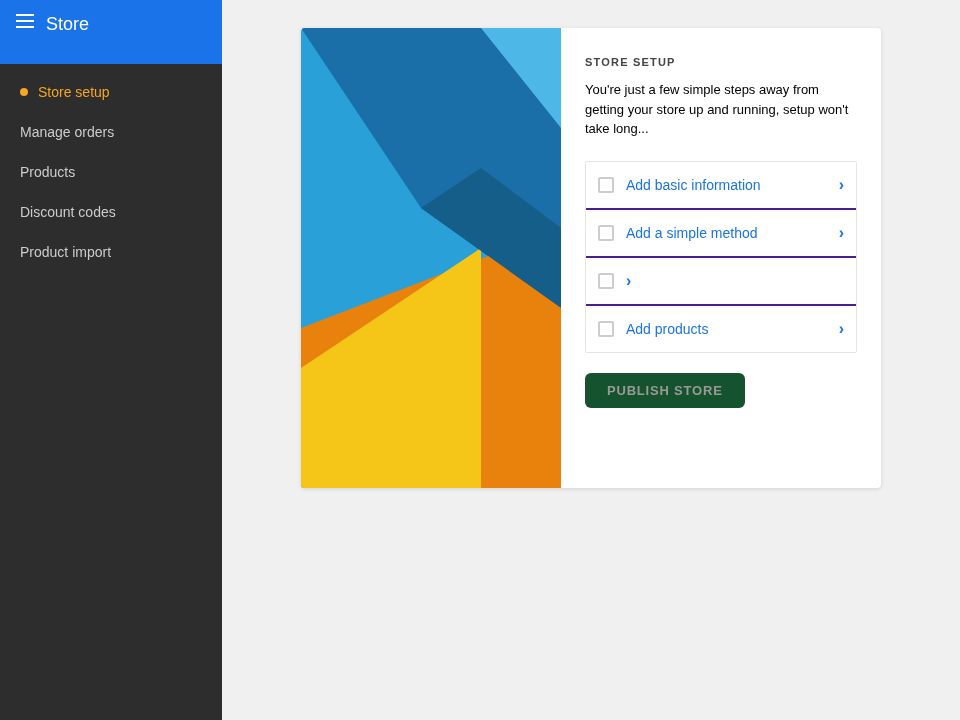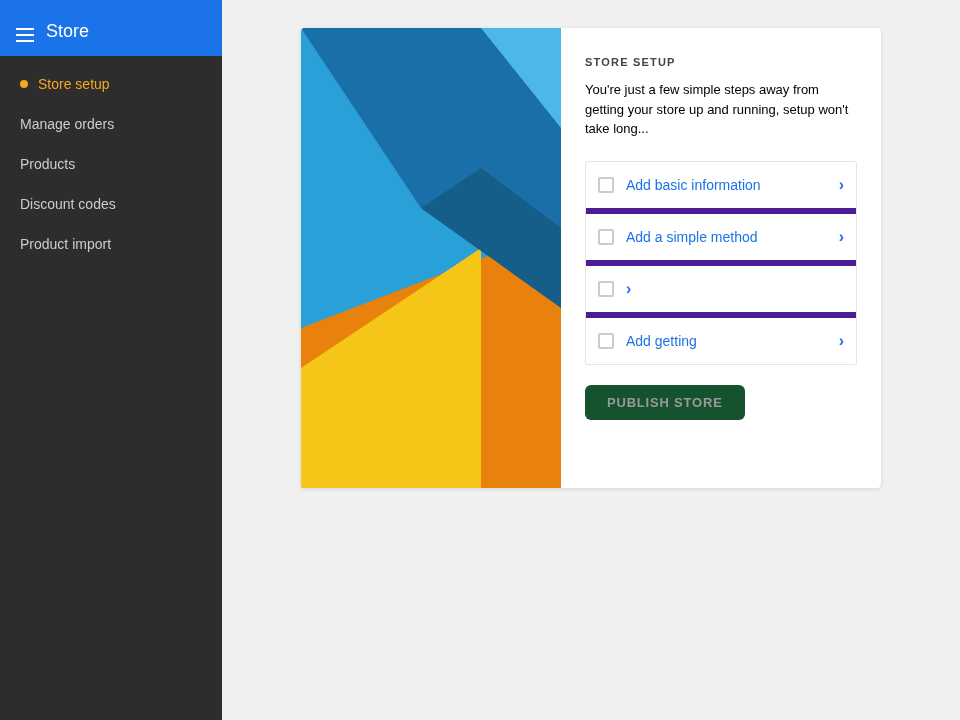--- a/index.html
+++ b/index.html
@@ -11,23 +11,23 @@
       min-width: 222px;
       background: #2d2d2d;
       display: flex;
       flex-direction: column;
       height: 100%;
     }
     .sidebar-header {
       background: #1a73e8;
       padding: 14px 16px;
       display: flex;
-      align-items: flex-end;
+      align-items: flex-start;
       gap: 12px;
-      height: 56px;
+      height: 64px;
     }
     .hamburger-icon {
       display: flex;
       flex-direction: column;
       gap: 4px;
       cursor: pointer;
     }
     .hamburger-icon span {
       display: block;
       width: 18px;
@@ -130,21 +130,21 @@
       flex-direction: column;
       gap: 0;
       border: 1px solid #e5e5e5;
       border-radius: 2px;
       margin-bottom: 20px;
     }
     .setup-step {
       display: flex;
       align-items: center;
       padding: 14px 12px;
-      border-bottom: 6px solid #4c1d95;
+      border-bottom: 2px solid #4c1d95;
       cursor: pointer;
       transition: background 0.1s;
     }
     .setup-step:last-child {
       border-bottom: none;
     }
     .step-checkbox {
       width: 16px;
       height: 16px;
       border: 2px solid #ccc;
@@ -244,21 +244,21 @@
           <div class="step-checkbox"></div>
           <span class="step-label">Add a simple method</span>
           <span class="step-chevron">›</span>
         </div>
         <div class="setup-step">
           <div class="step-checkbox"></div>
           <span class="step-chevron">›</span>
         </div>
         <div class="setup-step">
           <div class="step-checkbox"></div>
-          <span class="step-label">Add getting</span>
+          <span class="step-label">Add products</span>
           <span class="step-chevron">›</span>
         </div>
       </div>
 
       <button class="publish-btn">PUBLISH STORE</button>
     </div>
   </div>
 </div>
 
 </body></html>

